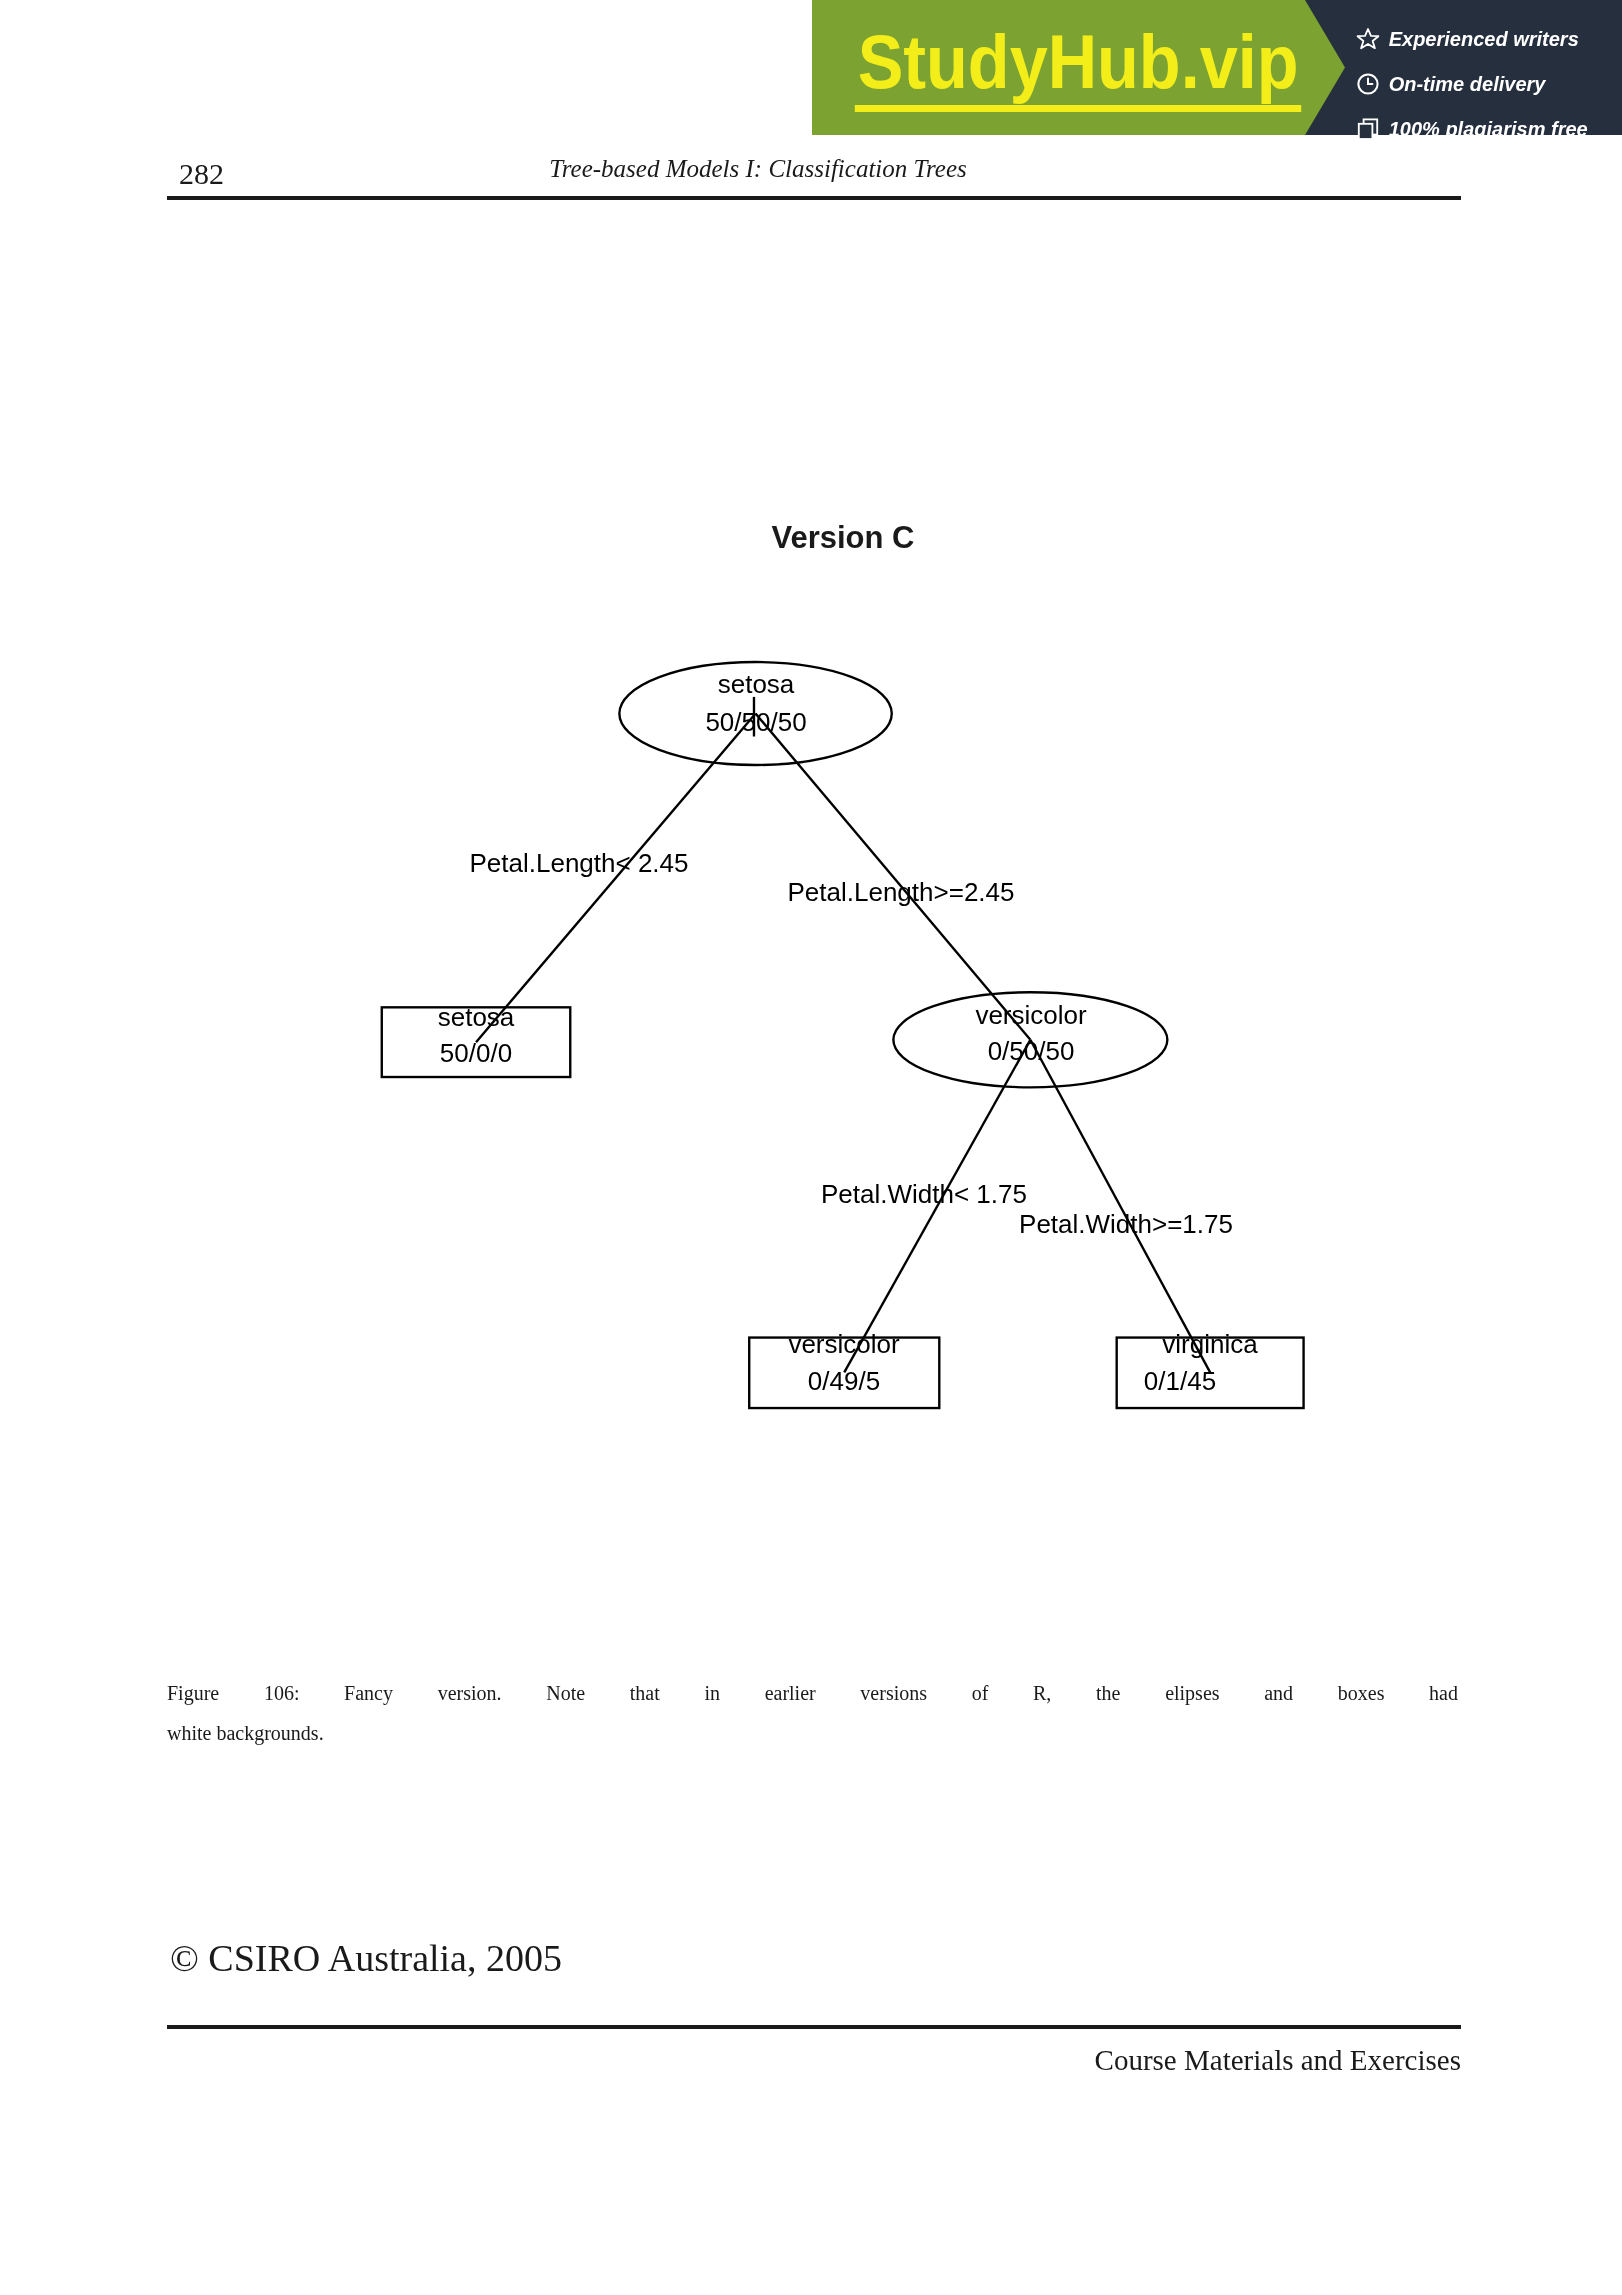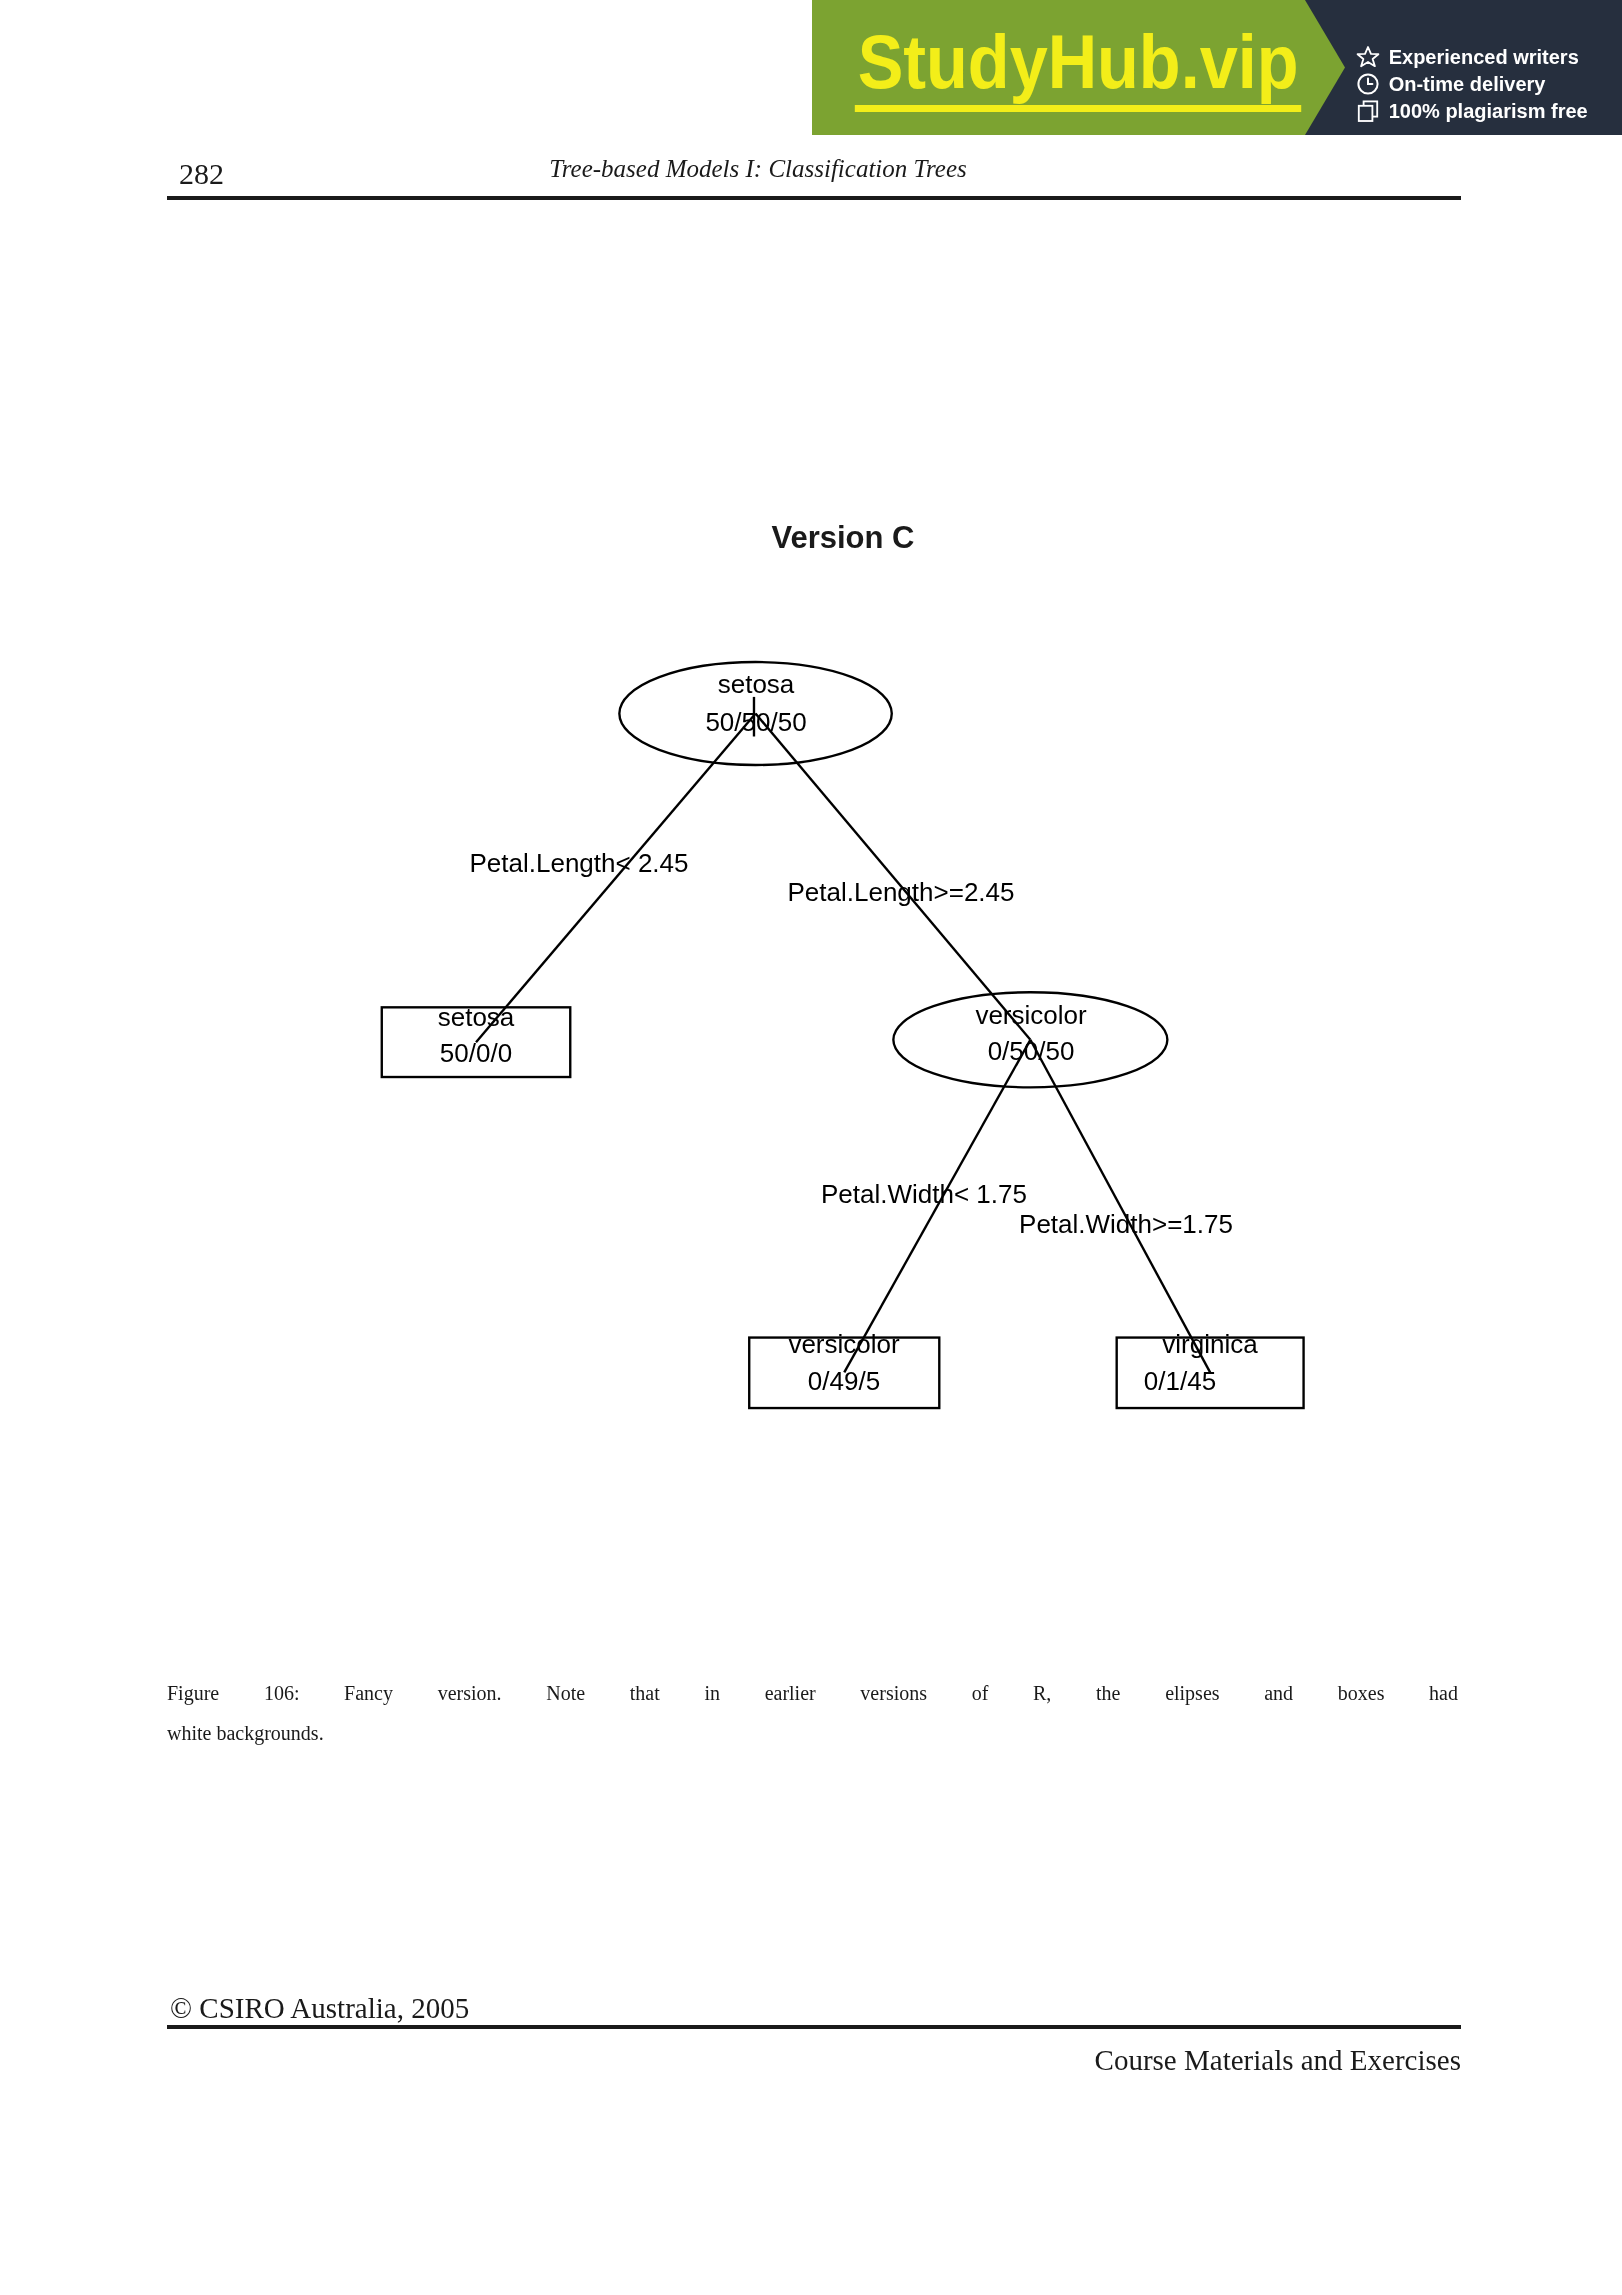--- a/index.html
+++ b/index.html
@@ -20,36 +20,36 @@
   }
   .brand{
     display:inline-block;
     font-family:"Liberation Sans","DejaVu Sans",sans-serif; font-weight:700;
     font-size:76px; line-height:1.02; color:#f3ee19;
     transform:scaleX(0.9);
     border-bottom:7.1px solid #f3ee19; padding:0 3.2px 4px 3.2px; white-space:nowrap;
   }
   .features{
     position:absolute; left:1356px; top:0; width:261px; height:168px; z-index:7;
-    display:flex; flex-direction:column; justify-content:center; gap:3px;
+    display:flex; flex-direction:column; justify-content:center; gap:21px;font-style:italic;
   }
   .feature{
     display:flex; align-items:center; gap:8.7px;
     font-family:"Liberation Sans","DejaVu Sans",sans-serif; font-weight:700;
     font-size:20px; color:#ffffff; white-space:nowrap;
   }
   .feature svg{flex:0 0 auto; display:block;}
   
   .abs{position:absolute;}
   .pageno{left:179px; top:157px; font-size:30px;}
   .runtitle{left:758px; top:155px; transform:translateX(-50%); font-size:25px; font-style:italic; white-space:nowrap;}
   .rule{background:#1a1a1a; height:4px; width:1294px; left:167px;}
   .caption{left:167px; top:1673px; width:1291px; font-size:20px; line-height:40px;}
   .caption .just{text-align:justify; text-align-last:justify;}
-  .footer-left{left:170px; top:1992px; font-size:29px; white-space:nowrap;}
+  .footer-left{left:170px; top:1936px; font-size:38px; white-space:nowrap;}
   .footer-right{right:161px; top:2044px; font-size:29px; white-space:nowrap;}
   
   .figtitle{left:843px; top:520px; transform:translateX(-50%);
     font-family:"Liberation Sans","DejaVu Sans",sans-serif; font-weight:700; font-size:31px; white-space:nowrap;}
   .nlabel{
     position:absolute; transform:translate(-50%,-50%);
     font-family:"Liberation Sans","DejaVu Sans",sans-serif; font-size:26px; color:#000;
     white-space:nowrap; z-index:2;
   }
   .treesvg{position:absolute; left:0; top:0; z-index:3; pointer-events:none;}

